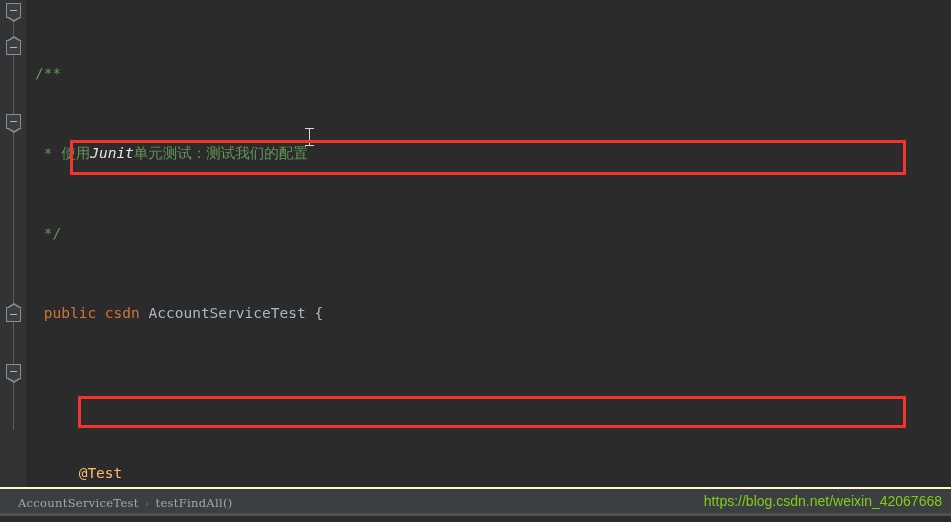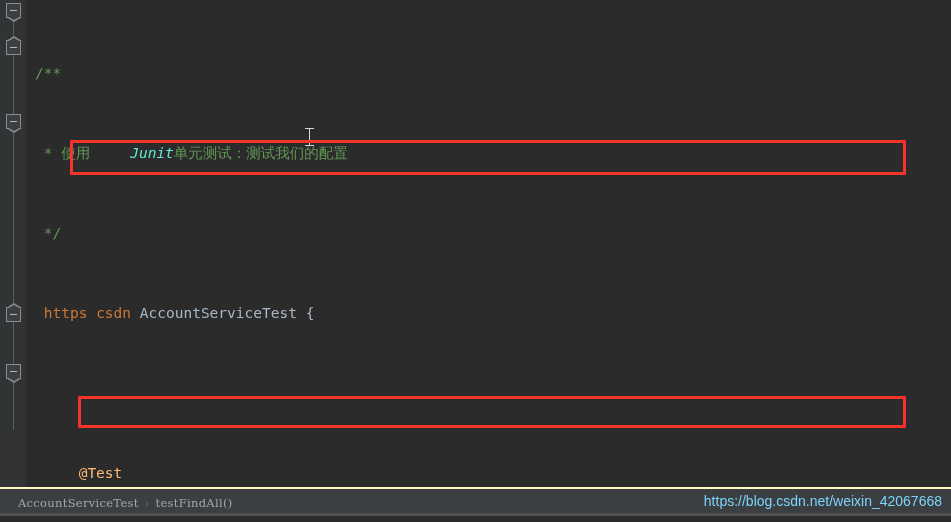--- a/index.html
+++ b/index.html
@@ -64,21 +64,21 @@
   
   .sep {
     position: absolute; left: 27px; width: 924px; height: 1px;
     background: #4b4b4b;
   }
 
   
   .kw   { color: #cc7832; }
   .id   { color: #a9b7c6; }
   .doc  { color: #629755; }
-  .doci { color: #5eead4; font-style: italic; padding-left: 40px; }
+  .doci { color: #e5e5e5; font-style: italic; }
   .anno { color: #fdba74; }
 
   
   .ibeam {
     position: absolute; left: 305px; top: 128px;
     width: 9px; height: 18px; pointer-events: none;
   }
   .ibeam::before {
     content: ""; position: absolute; left: 4px; top: 0; width: 1px; height: 18px;
     background: #d8d8d8;
@@ -98,21 +98,21 @@
   }
   .breadcrumb {
     position: absolute; left: 18px; top: 7px;
     font-family: "DejaVu Serif", "Liberation Serif", serif;
     font-size: 11.5px; color: #a6a6a6; letter-spacing: .3px;
   }
   .breadcrumb .crumb-sep { color: #6d6f70; margin: 0 6px; }
   .watermark {
     position: absolute; right: 9px; top: 4px;
     font-family: "Liberation Sans", sans-serif;
-    font-size: 14px; color: #7dd3fc;
+    font-size: 14px; color: #84cc16;
   }
   .bottombar .edge {
     position: absolute; left: 0; bottom: 0; width: 951px; height: 3px;
     background: #4f5356;
   }
 </style>
 </head>
 <body>
 
 <div id="app">
@@ -140,21 +140,21 @@
   <div class="sep" style="top:332px;"></div>
 
   <div class="code">
 
     <div class="ln"><span class="doc">/**</span></div>
 
     <div class="ln"><span class="doc"> * </span><span class="doc">使用</span><span class="doci">Junit</span><span class="doc">单元测试：测试我们的配置</span></div>
 
     <div class="ln"><span class="doc"> */</span></div>
 
-    <div class="ln"> <span class="kw">https</span> <span class="kw">csdn</span> <span class="id">AccountServiceTest</span> <span class="id">{</span></div>
+    <div class="ln"> <span class="kw">public</span> <span class="kw">csdn</span> <span class="id">AccountServiceTest</span> <span class="id">{</span></div>
 
     <div class="ln"> </div>
 
     <div class="ln">     <span class="anno">@Test</span></div>
 
     
 
     
 
     

